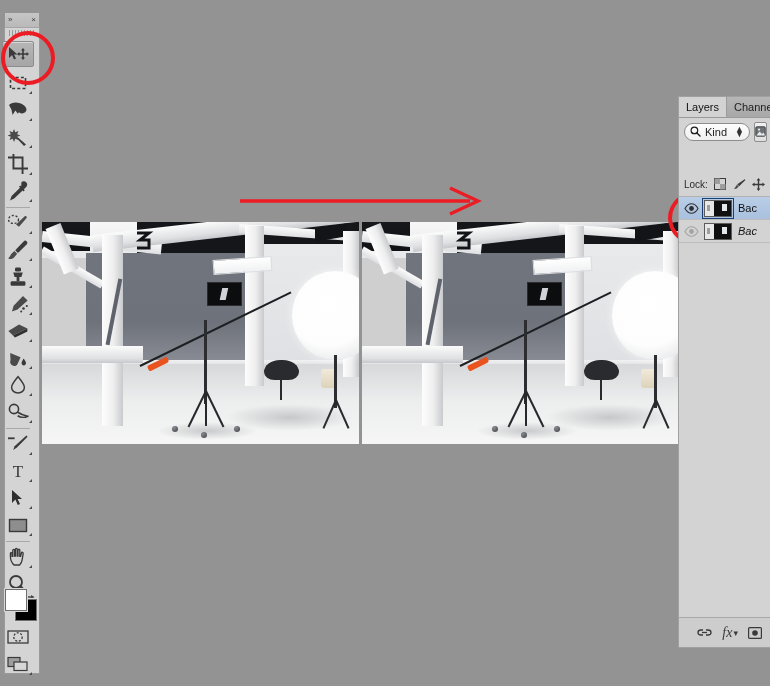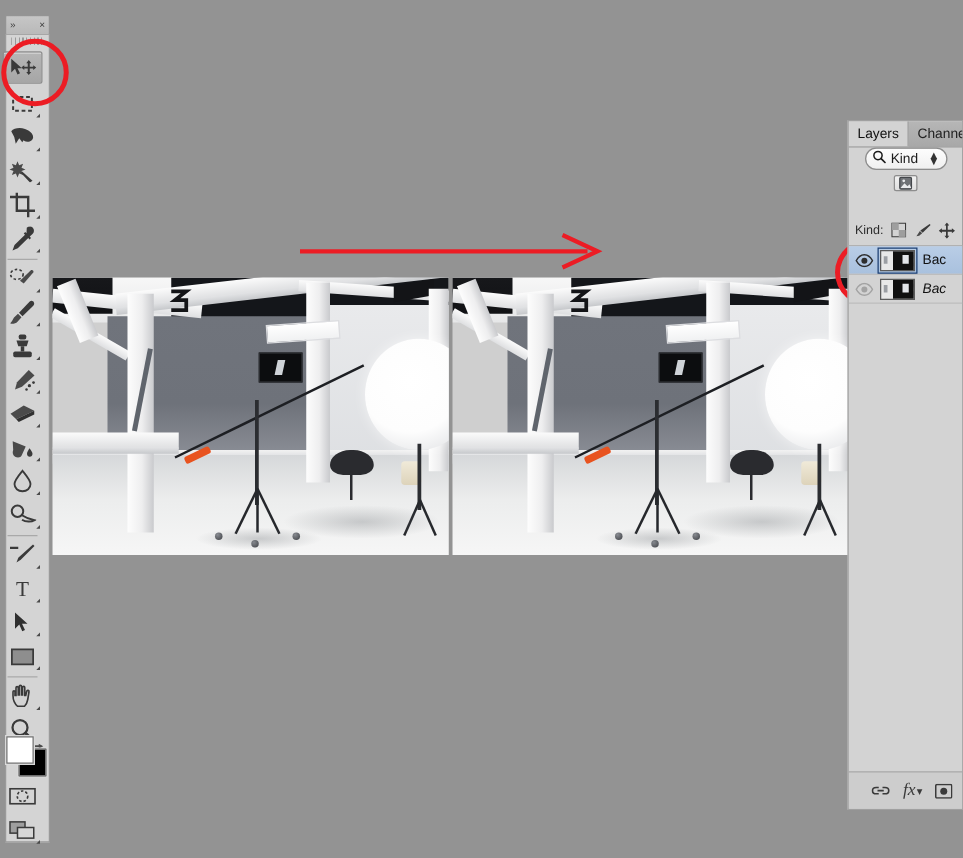--- a/index.html
+++ b/index.html
@@ -125,21 +125,21 @@
     border-bottom:1px solid #9a9a9a;
     display:flex;align-items:stretch;box-sizing:border-box;
   }
   .ptab{
     display:flex;align-items:center;padding:0 7px;font-size:11px;color:#222;
     border-right:1px solid #9c9c9c;cursor:pointer;white-space:nowrap;
   }
   .ptab.active{background:#d3d3d3;color:#111;}
   #kind-row{
     position:absolute;left:0;top:21px;width:100%;height:27px;
-    display:flex;align-items:center;padding:0 5px;box-sizing:border-box;gap:4px;flex-direction:column;
+    display:flex;align-items:center;padding:0 5px;box-sizing:border-box;gap:4px;
   }
   #kind-field{
     flex:0 0 auto;width:66px;height:18px;border:1px solid #8d8d8d;border-radius:9px;
     background:linear-gradient(#fdfdfd,#f0f0f0);
     display:flex;align-items:center;gap:4px;padding:0 5px;box-sizing:border-box;cursor:pointer;
   }
   #kind-label{font-size:11px;color:#1c1c1c;}
   .spinner{margin-left:auto;display:flex;flex-direction:column;line-height:.52;font-size:9px;color:#333;}
   #kind-btn{
     width:17px;height:18px;border:1px solid #8d8d8d;border-radius:2px;
@@ -561,21 +561,21 @@
         <svg width="11" height="11" viewBox="0 0 11 11">
           <rect x="0.8" y="0.8" width="9.4" height="9.4" rx="1" fill="#6f7276" stroke="#44474b" stroke-width="1"></rect>
           <circle cx="4" cy="3.6" r="1.1" fill="#e9eaec"></circle>
           <path d="M1.4 9.4 L4.6 5.6 L7 8 L8.6 6.4 L10 9.4 Z" fill="#e9eaec"></path>
         </svg>
       </div>
     </div>
 
 
     <div id="lock-row">
-      <span id="lock-label">Kind:</span>
+      <span id="lock-label">Lock:</span>
       <span class="lock-ico">
         <svg width="12" height="12" viewBox="0 0 12 12">
           <rect x="0.5" y="0.5" width="11" height="11" fill="none" stroke="#3a3a3a" stroke-width="1"></rect>
           <rect x="0.5" y="0.5" width="5.5" height="5.5" fill="#9e9e9e"></rect>
           <rect x="6" y="6" width="5.5" height="5.5" fill="#9e9e9e"></rect>
         </svg>
       </span>
       <span class="lock-ico">
         <svg width="14" height="12" viewBox="0 0 14 12">
           <path d="M12.6 0.8 L13.4 1.6 L6.6 8.4 L4.6 6.4 Z" fill="#3a3a3a"></path>

